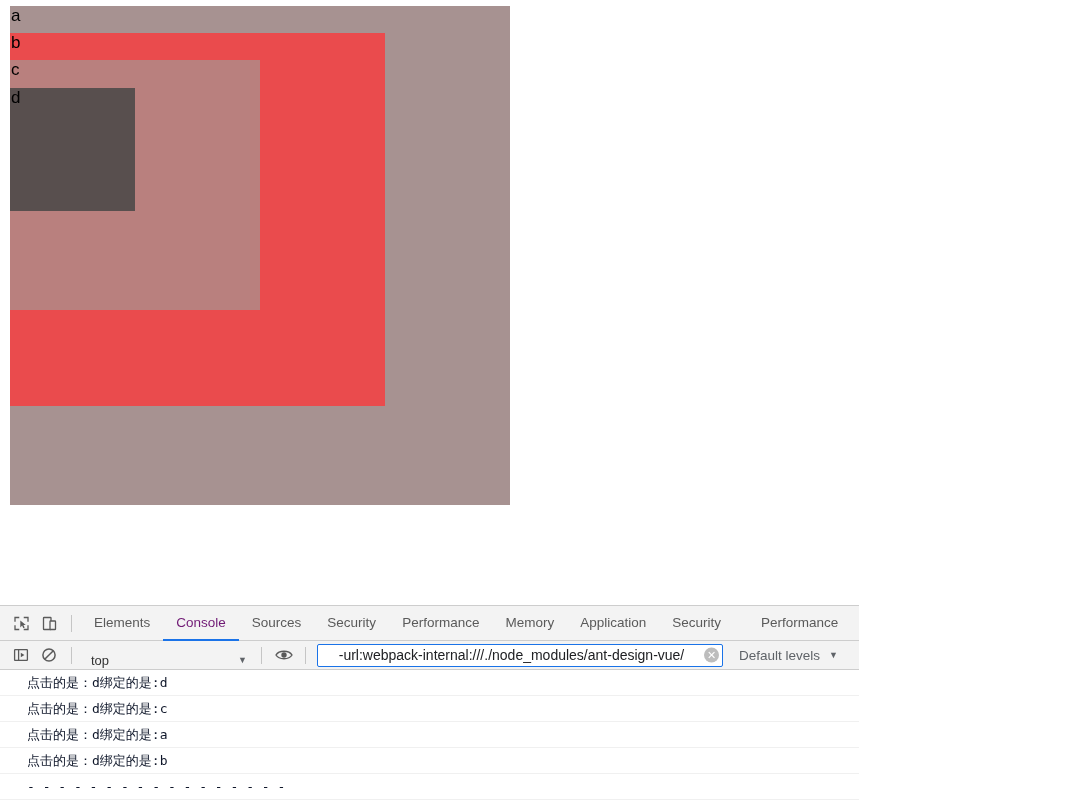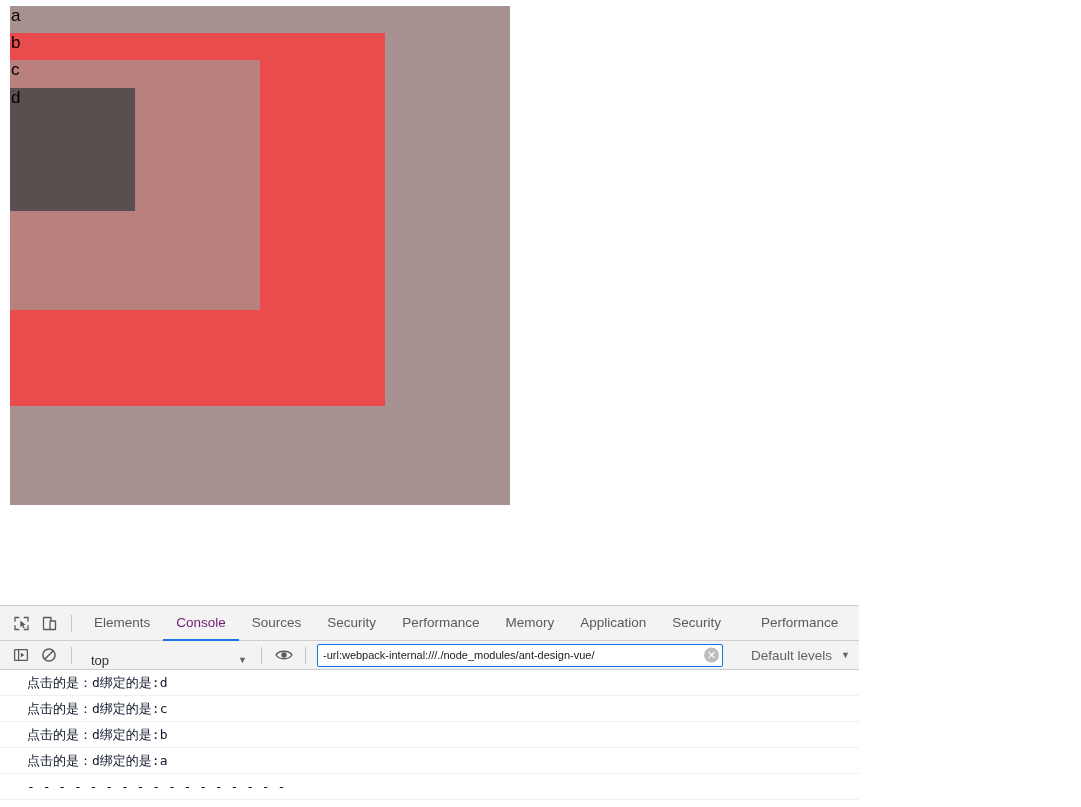--- a/index.html
+++ b/index.html
@@ -154,23 +154,24 @@
     border-radius: 2px;
     padding: 0 22px 0 5px;
     margin-left: 2px;
   }
   #filter-input {
     width: 100%;
     border: none;
     outline: none;
     background: transparent;
     font-family: "Liberation Sans", sans-serif;
-    font-size: 11px;
+    font-size: 14px;
     color: #202124;
     padding: 0;
+    text-align: center;
   }
   #filter-clear {
     position: absolute;
     right: 3px; top: 50%;
     transform: translateY(-50%);
     width: 15px; height: 15px;
     border-radius: 50%;
     background: #bdbdbd;
     color: #ffffff;
     font-size: 11px;
@@ -178,21 +179,21 @@
     text-align: center;
     cursor: pointer;
     font-family: "Liberation Sans", sans-serif;
   }
   #levels-select {
     display: flex;
     align-items: center;
     gap: 9px;
     height: 21px;
     padding: 0 8px;
-    margin-left: 20px;
+    margin-left: 8px;
     font-size: 13.5px;
     color: #5f6368;
     cursor: pointer;
     white-space: nowrap;
   }
   #levels-select .caret { font-size: 9px; color: #5f6368; }
 
   
   #console-messages {
     position: relative;
@@ -327,18 +328,18 @@
 
     <div id="levels-select">
       <span>Default levels</span>
       <span class="caret">▼</span>
     </div>
   </div>
 
   <div id="console-messages">
     <div class="console-row">点击的是：d绑定的是:d</div>
     <div class="console-row">点击的是：d绑定的是:c</div>
+    <div class="console-row">点击的是：d绑定的是:a</div>
     <div class="console-row">点击的是：d绑定的是:b</div>
-    <div class="console-row">点击的是：d绑定的是:a</div>
     <div class="console-row">- - - - - - - - - - - - - - - - -</div>
   </div>
 
 </div>
 
 </body></html>

